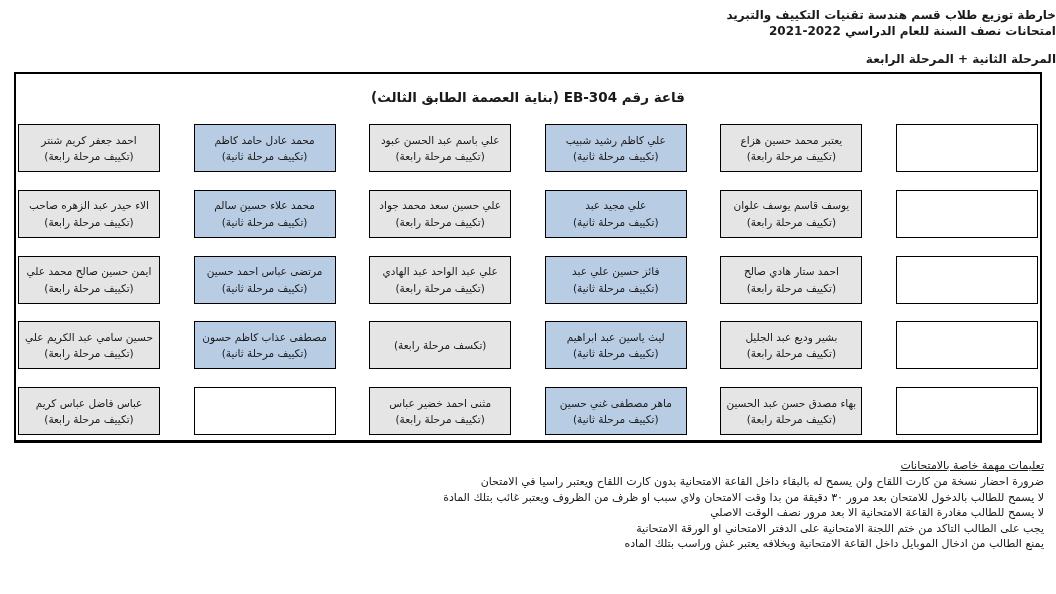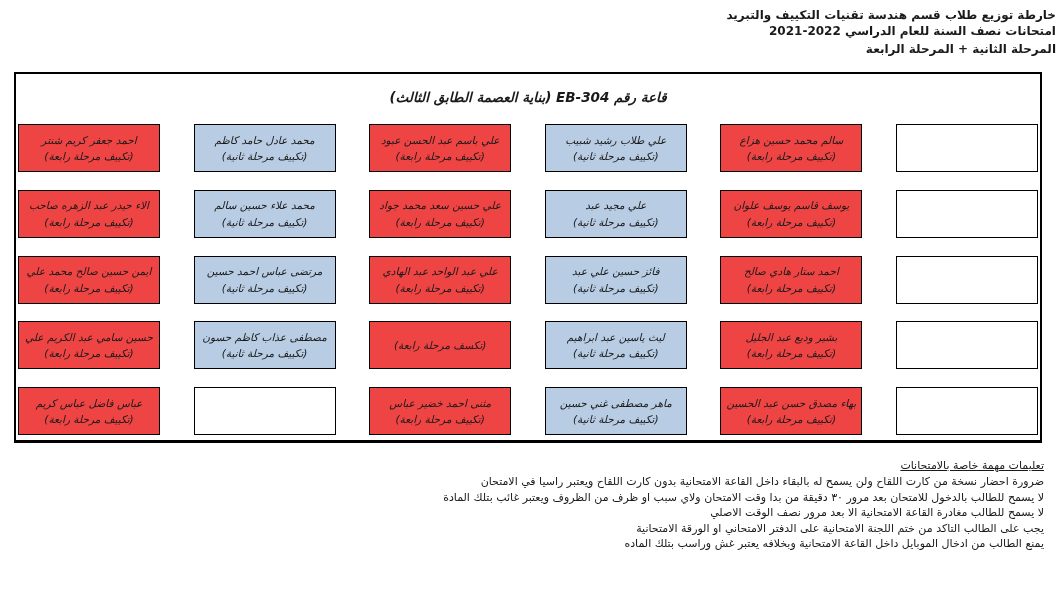--- a/index.html
+++ b/index.html
@@ -11,30 +11,29 @@
     position:relative;
     overflow:hidden;
   }
 
   
   .title-block {
     position:absolute; top:8px; left:0; width:100%;
     text-align:right; direction:rtl;
   }
   .title-line { font-size:12px; font-weight:bold; line-height:1.3; }
-  .title-line.stage { margin-top:3px; }
+  .title-line.stage { margin-top:13px; }
 
   
   .hall-box {
     position:absolute; left:14px; top:72px;
     width:1028px; height:371px;
     border:2px solid #000; border-bottom-width:3px;
     box-sizing:border-box;
     background:#ffffff;
-    font-style:italic;
   }
   .hall-header {
     text-align:center; direction:rtl;
     font-weight:bold; font-size:13.5px;
     margin-top:15px;
   }
   .seat-grid {
     position:absolute; left:2px; right:2px; top:50px; bottom:5px;
     display:flex; flex-direction:column; justify-content:space-between;
   }
@@ -43,21 +42,21 @@
     min-height:48px;
   }
   .seat {
     width:142px; box-sizing:border-box;
     border:1px solid #000;
     display:flex; flex-direction:column; justify-content:center; align-items:center;
     text-align:center; direction:rtl;
     font-size:10.5px; line-height:1.55;
     padding:3px 5px;
   }
-  .seat.g { background:#ef4444; }
+  .seat.g { background:#e5e5e5; }
   .seat.b { background:#b8cce4;align-items:center; }
   .seat.e { background:#ffffff; }
   .seat-name, .seat-stage { width:100%; }
 
   
   .instructions {
     position:absolute; top:445px; left:12px; right:12px;
     direction:rtl; text-align:right;
     font-size:11px;
   }
@@ -89,25 +88,25 @@
       </div>
       <div class="seat b">
         <div class="seat-name">محمد عادل حامد كاظم</div>
         <div class="seat-stage">(تكييف مرحلة ثانية)</div>
       </div>
       <div class="seat g">
         <div class="seat-name">علي باسم عبد الحسن عبود</div>
         <div class="seat-stage">(تكييف مرحلة رابعة)</div>
       </div>
       <div class="seat b">
-        <div class="seat-name">علي طلاب رشيد شبيب</div>
-        <div class="seat-stage">(تكييف مرحلة ثانية)</div>
-      </div>
-      <div class="seat g">
-        <div class="seat-name">سالم محمد حسين هزاع</div>
+        <div class="seat-name">علي كاظم رشيد شبيب</div>
+        <div class="seat-stage">(تكييف مرحلة ثانية)</div>
+      </div>
+      <div class="seat g">
+        <div class="seat-name">يعتبر محمد حسين هزاع</div>
         <div class="seat-stage">(تكييف مرحلة رابعة)</div>
       </div>
       <div class="seat e"></div>
     </div>
 
     <div class="seat-row">
       <div class="seat g">
         <div class="seat-name">الاء حيدر عبد الزهره صاحب</div>
         <div class="seat-stage">(تكييف مرحلة رابعة)</div>
       </div>

